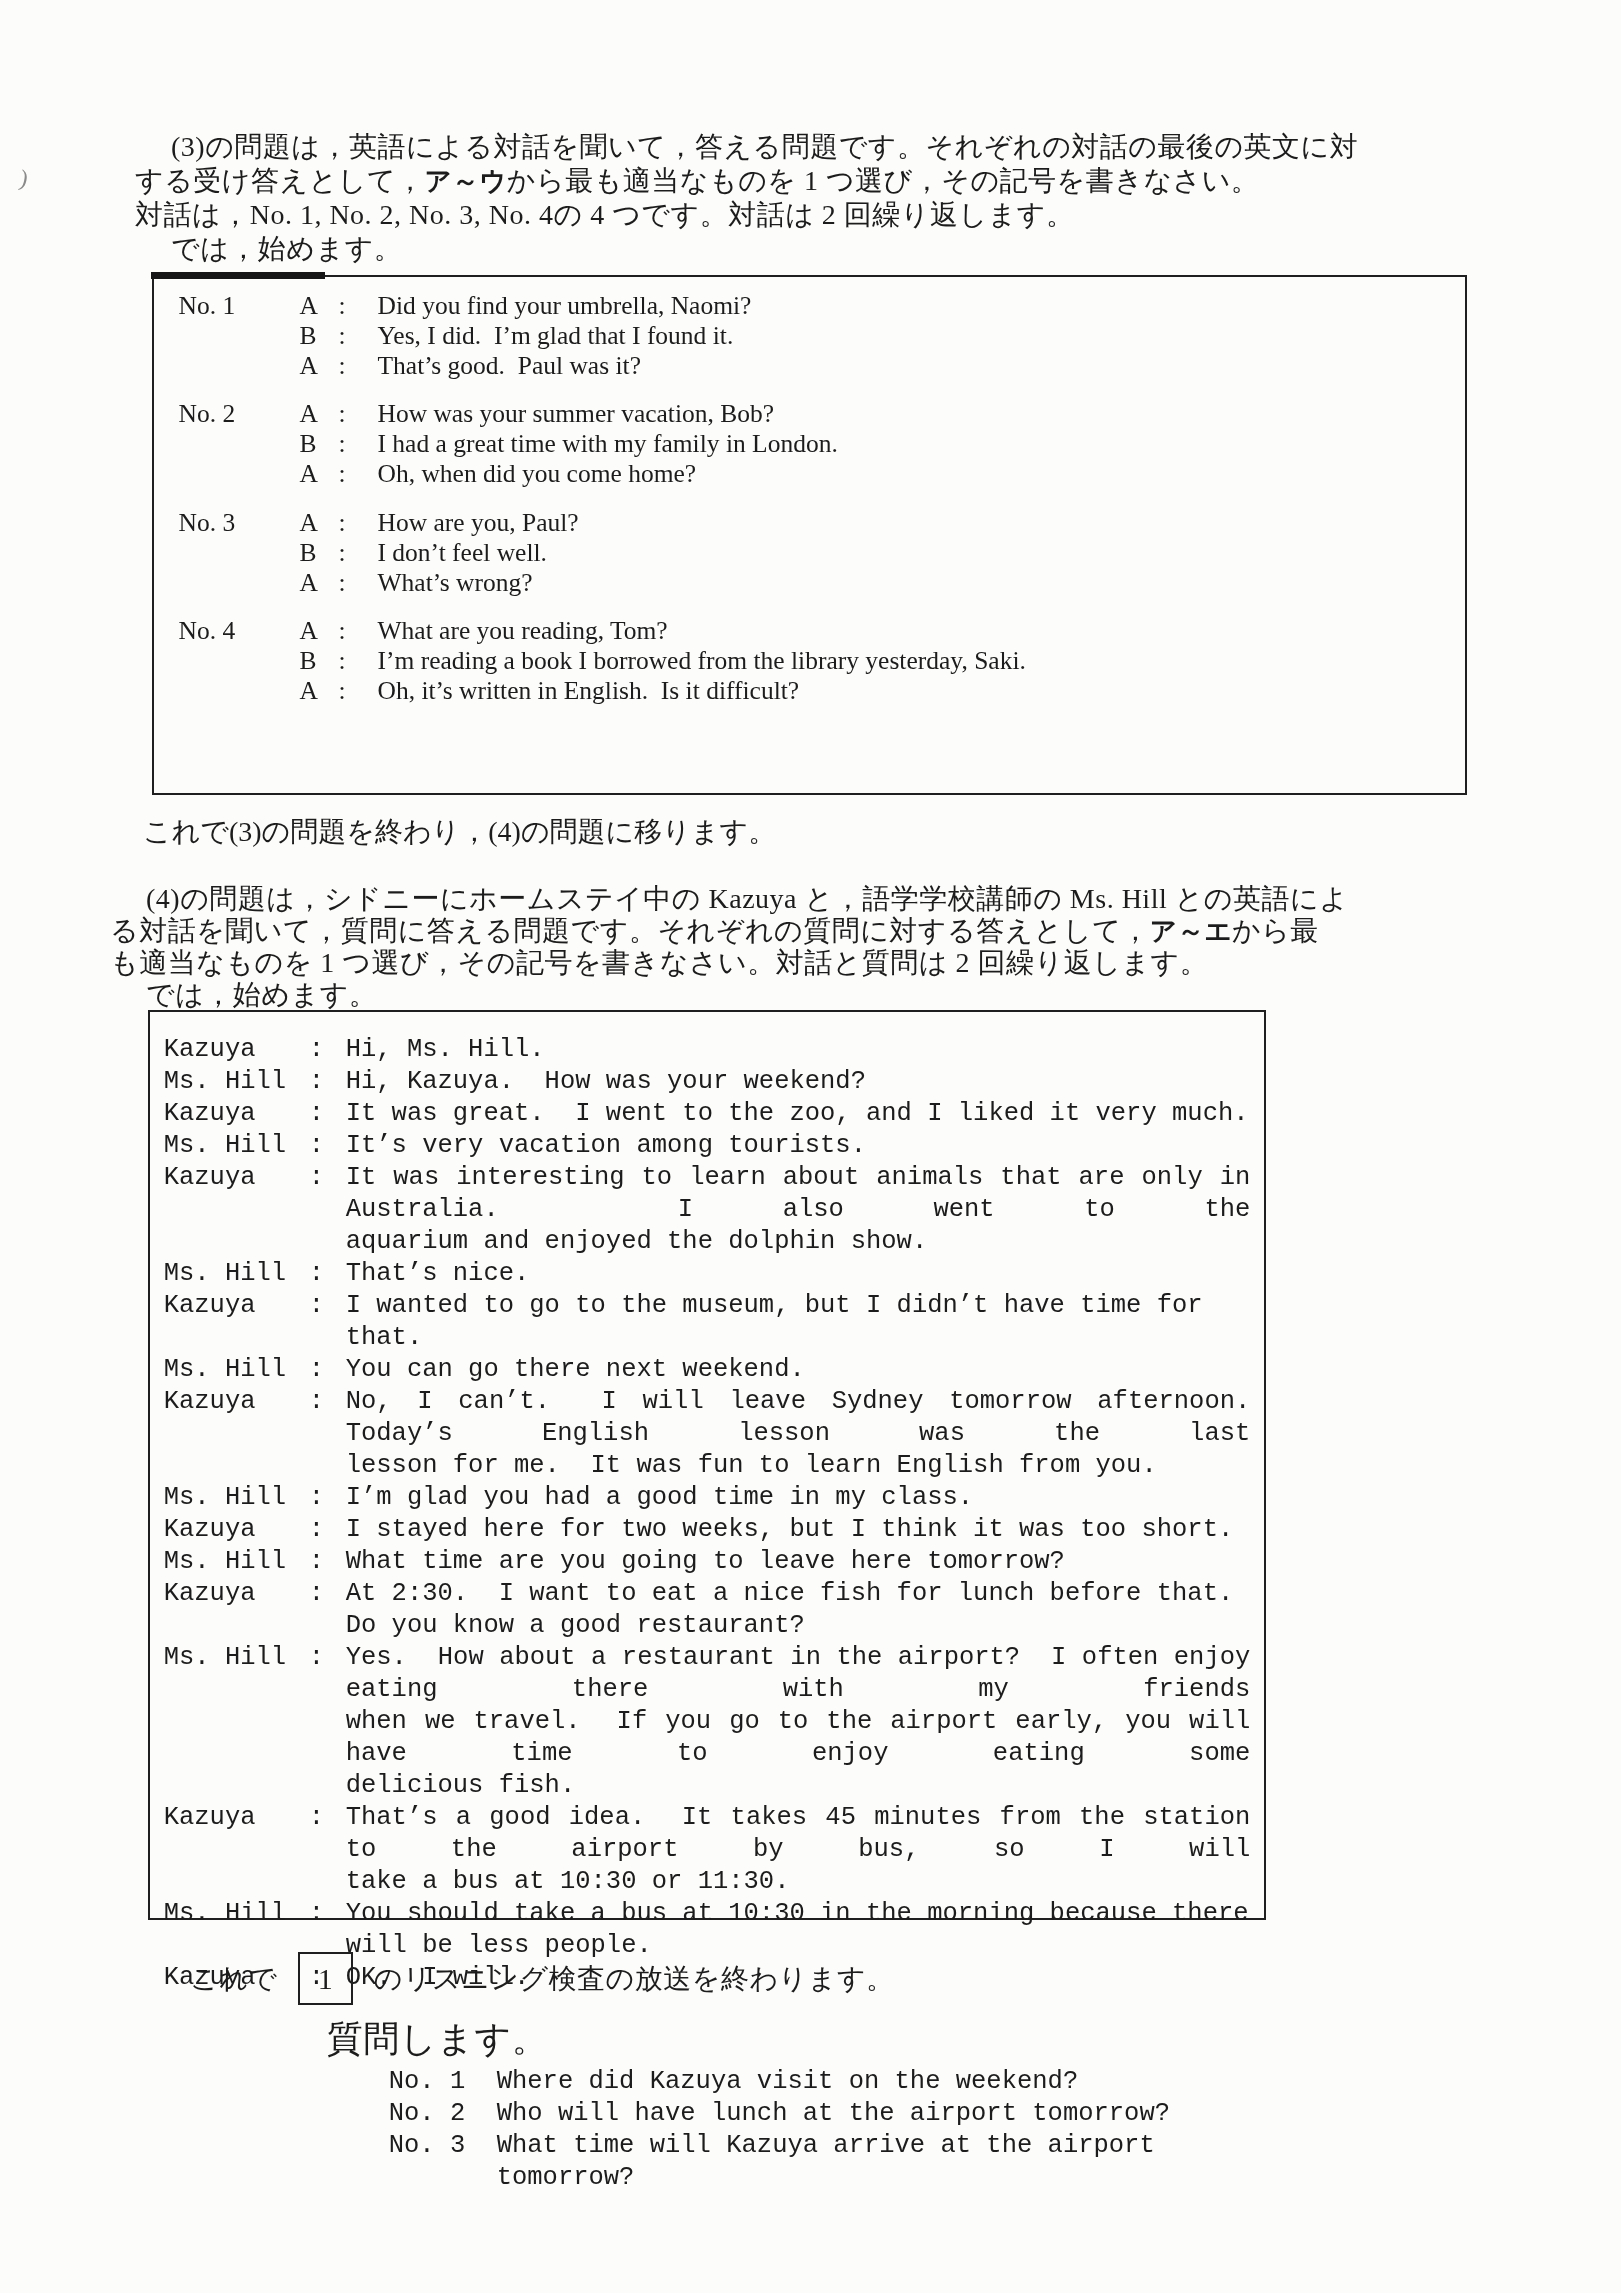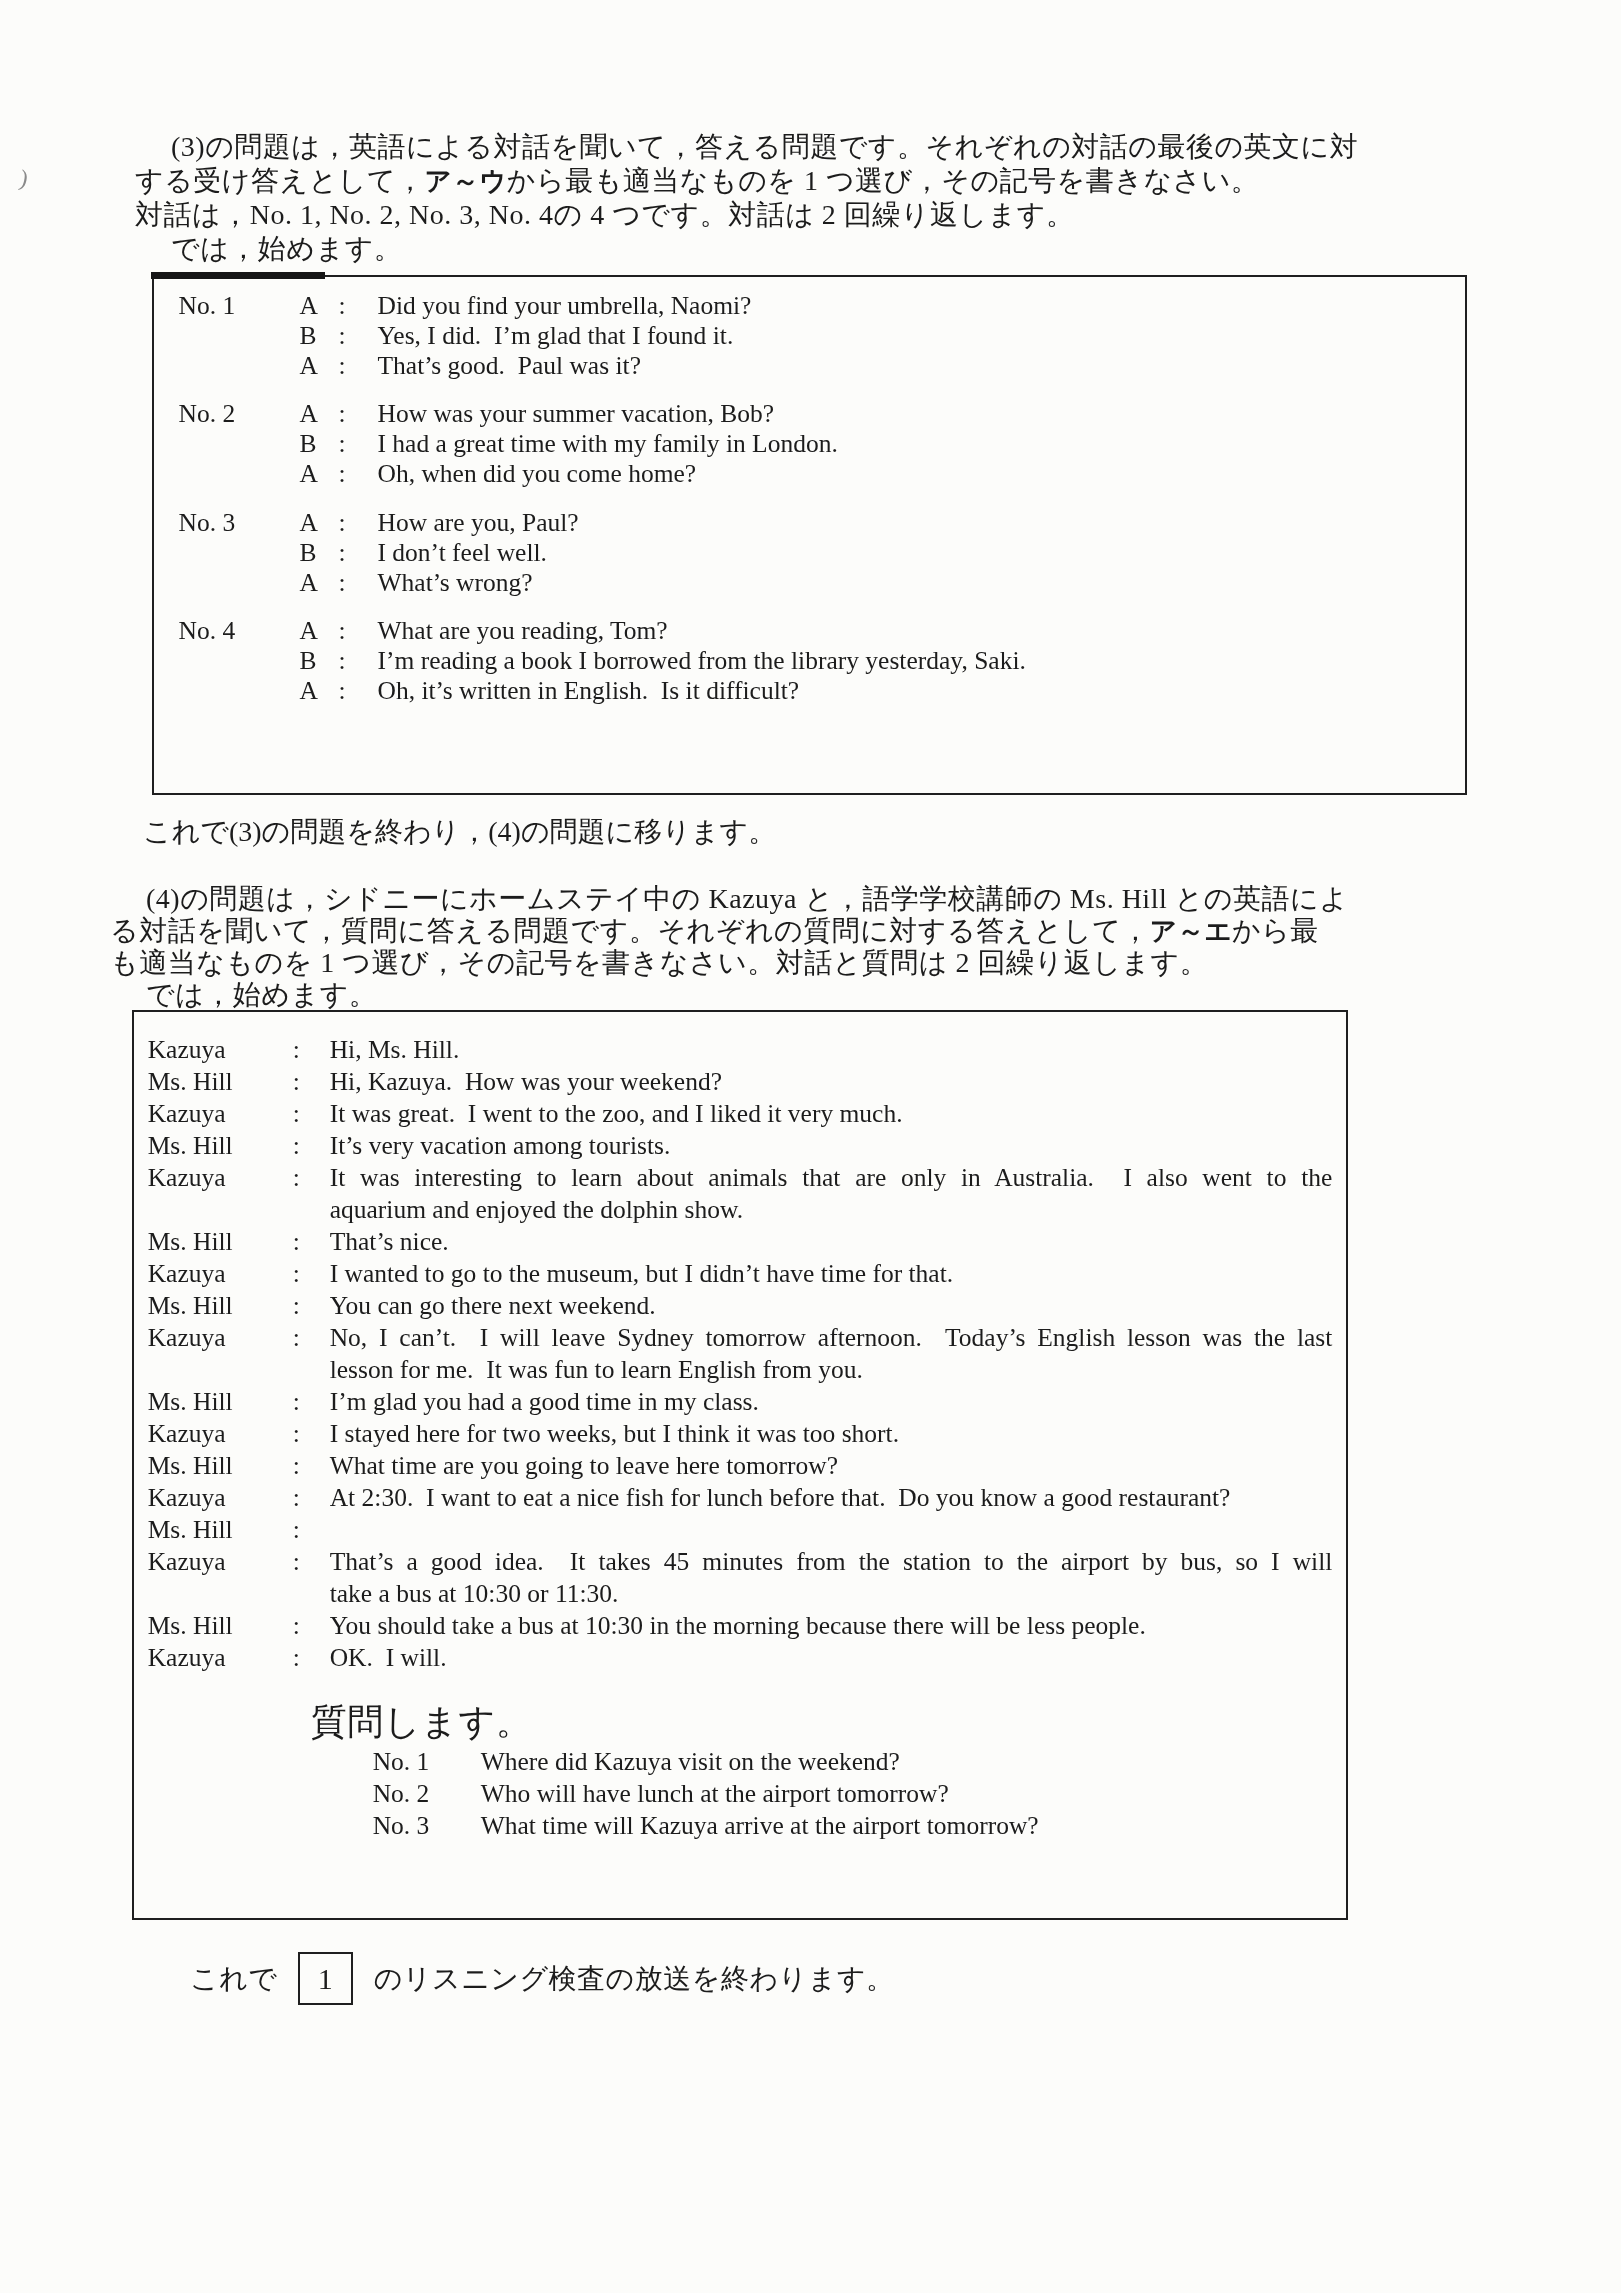--- a/index.html
+++ b/index.html
@@ -16,21 +16,21 @@
   .para{position:absolute;left:110px;width:1431px;font-size:28px;line-height:34px;letter-spacing:0.5px;}
   .p3{top:130px;margin-left:25px;}
   .p4{top:883px;line-height:32px;}
   .pline{white-space:nowrap;}
   .pline.indent{padding-left:36px;}
   .kbold{font-weight:bold;font-family:"Liberation Sans","DejaVu Sans",sans-serif;font-size:26.5px;}
   .closing3{position:absolute;left:143px;top:815px;font-size:28px;line-height:34px;white-space:nowrap;}
   
   .box{position:absolute;border:2.9px solid #1f1f1f;box-sizing:border-box;background:transparent;}
   .box1{left:152px;top:275px;width:1315px;height:520px;padding:13.7px 19.6px 0 24.5px;}
-  .box2{left:132px;top:1010px;width:1216px;height:910px;padding:21.6px 13.7px 0 13.7px;}
+  .box2{left:148px;top:1010px;width:1118px;height:910px;padding:21.6px 13.7px 0 13.7px;font-family:Liberation Mono, monospace;}
   .smear{position:absolute;top:-4.9px;left:-2.9px;width:174px;height:6.9px;background:#151515;}
   
   .box1{font-size:25.5px;line-height:30px;}
   .dgroup{margin-bottom:18.6px;}
   .drow{display:flex;}
   .dno{width:121px;flex:none;}
   .dsp{width:39px;flex:none;}
   .dcolon{width:39px;flex:none;}
   .dtxt{flex:1;white-space:pre-wrap;}
   
@@ -250,20 +250,25 @@
     <div class="crow">
         <span class="cname">Kazuya</span>
         <span class="ccolon">:</span>
         <div class="ctxt">
           <div class="cl">At 2:30.  I want to eat a nice fish for lunch before that.  Do you know a good restaurant?</div>
         </div>
       </div>
     <div class="crow">
         <span class="cname">Ms. Hill</span>
         <span class="ccolon">:</span>
+        <div class="ctxt">
+          <div class="cl j">Yes.  How about a restaurant in the airport?  I often enjoy eating there with my friends</div>
+          <div class="cl j">when we travel.  If you go to the airport early, you will have time to enjoy eating some</div>
+          <div class="cl">delicious fish.</div>
+        </div>
       </div>
     <div class="crow">
         <span class="cname">Kazuya</span>
         <span class="ccolon">:</span>
         <div class="ctxt">
           <div class="cl j">That’s a good idea.  It takes 45 minutes from the station to the airport by bus, so I will</div>
           <div class="cl">take a bus at 10:30 or 11:30.</div>
         </div>
       </div>
     <div class="crow">

